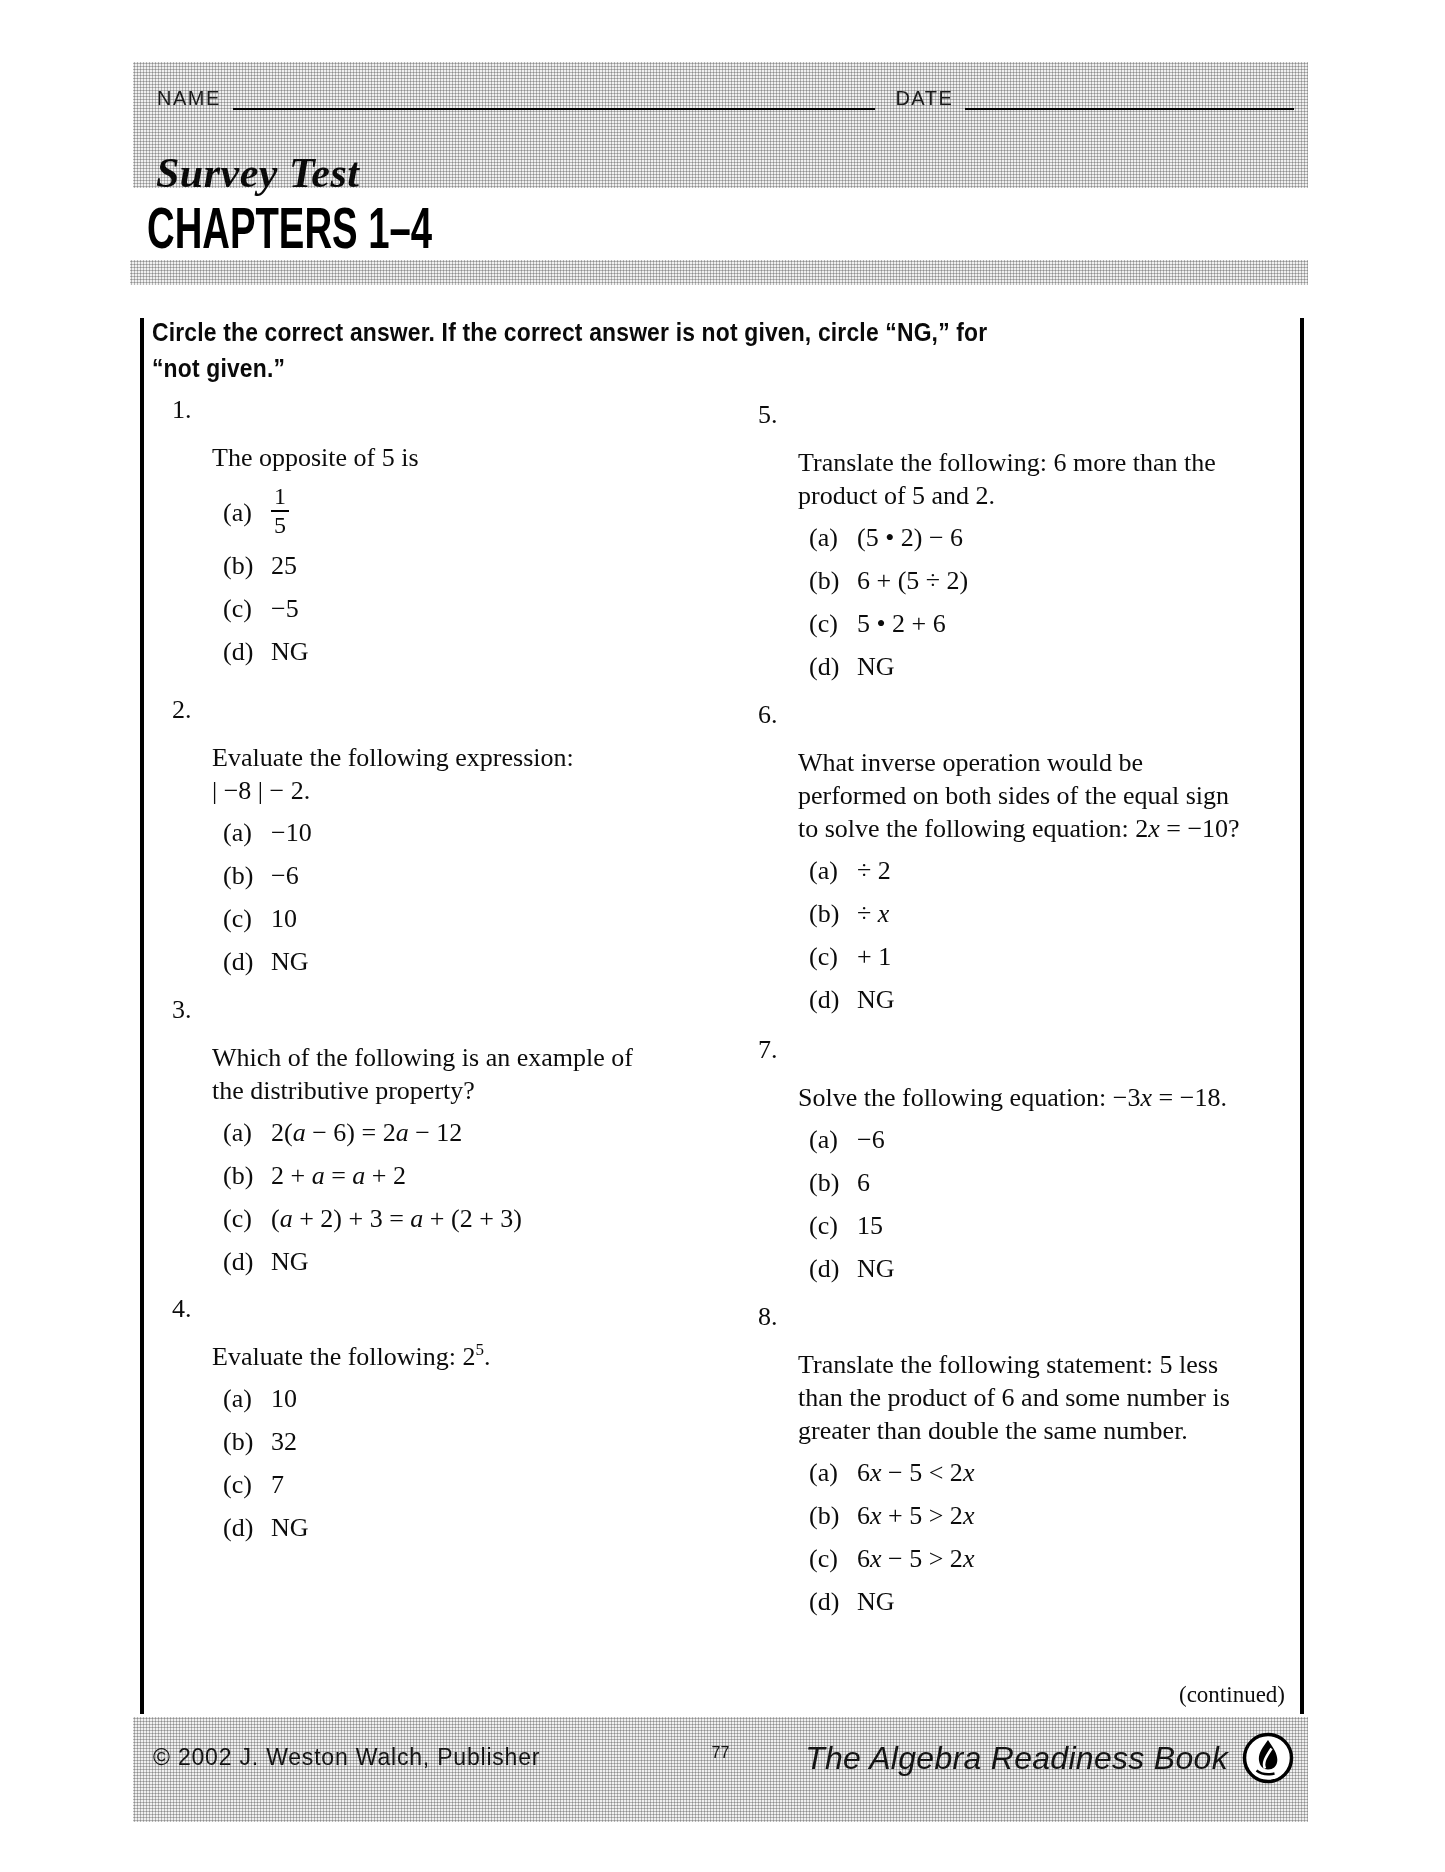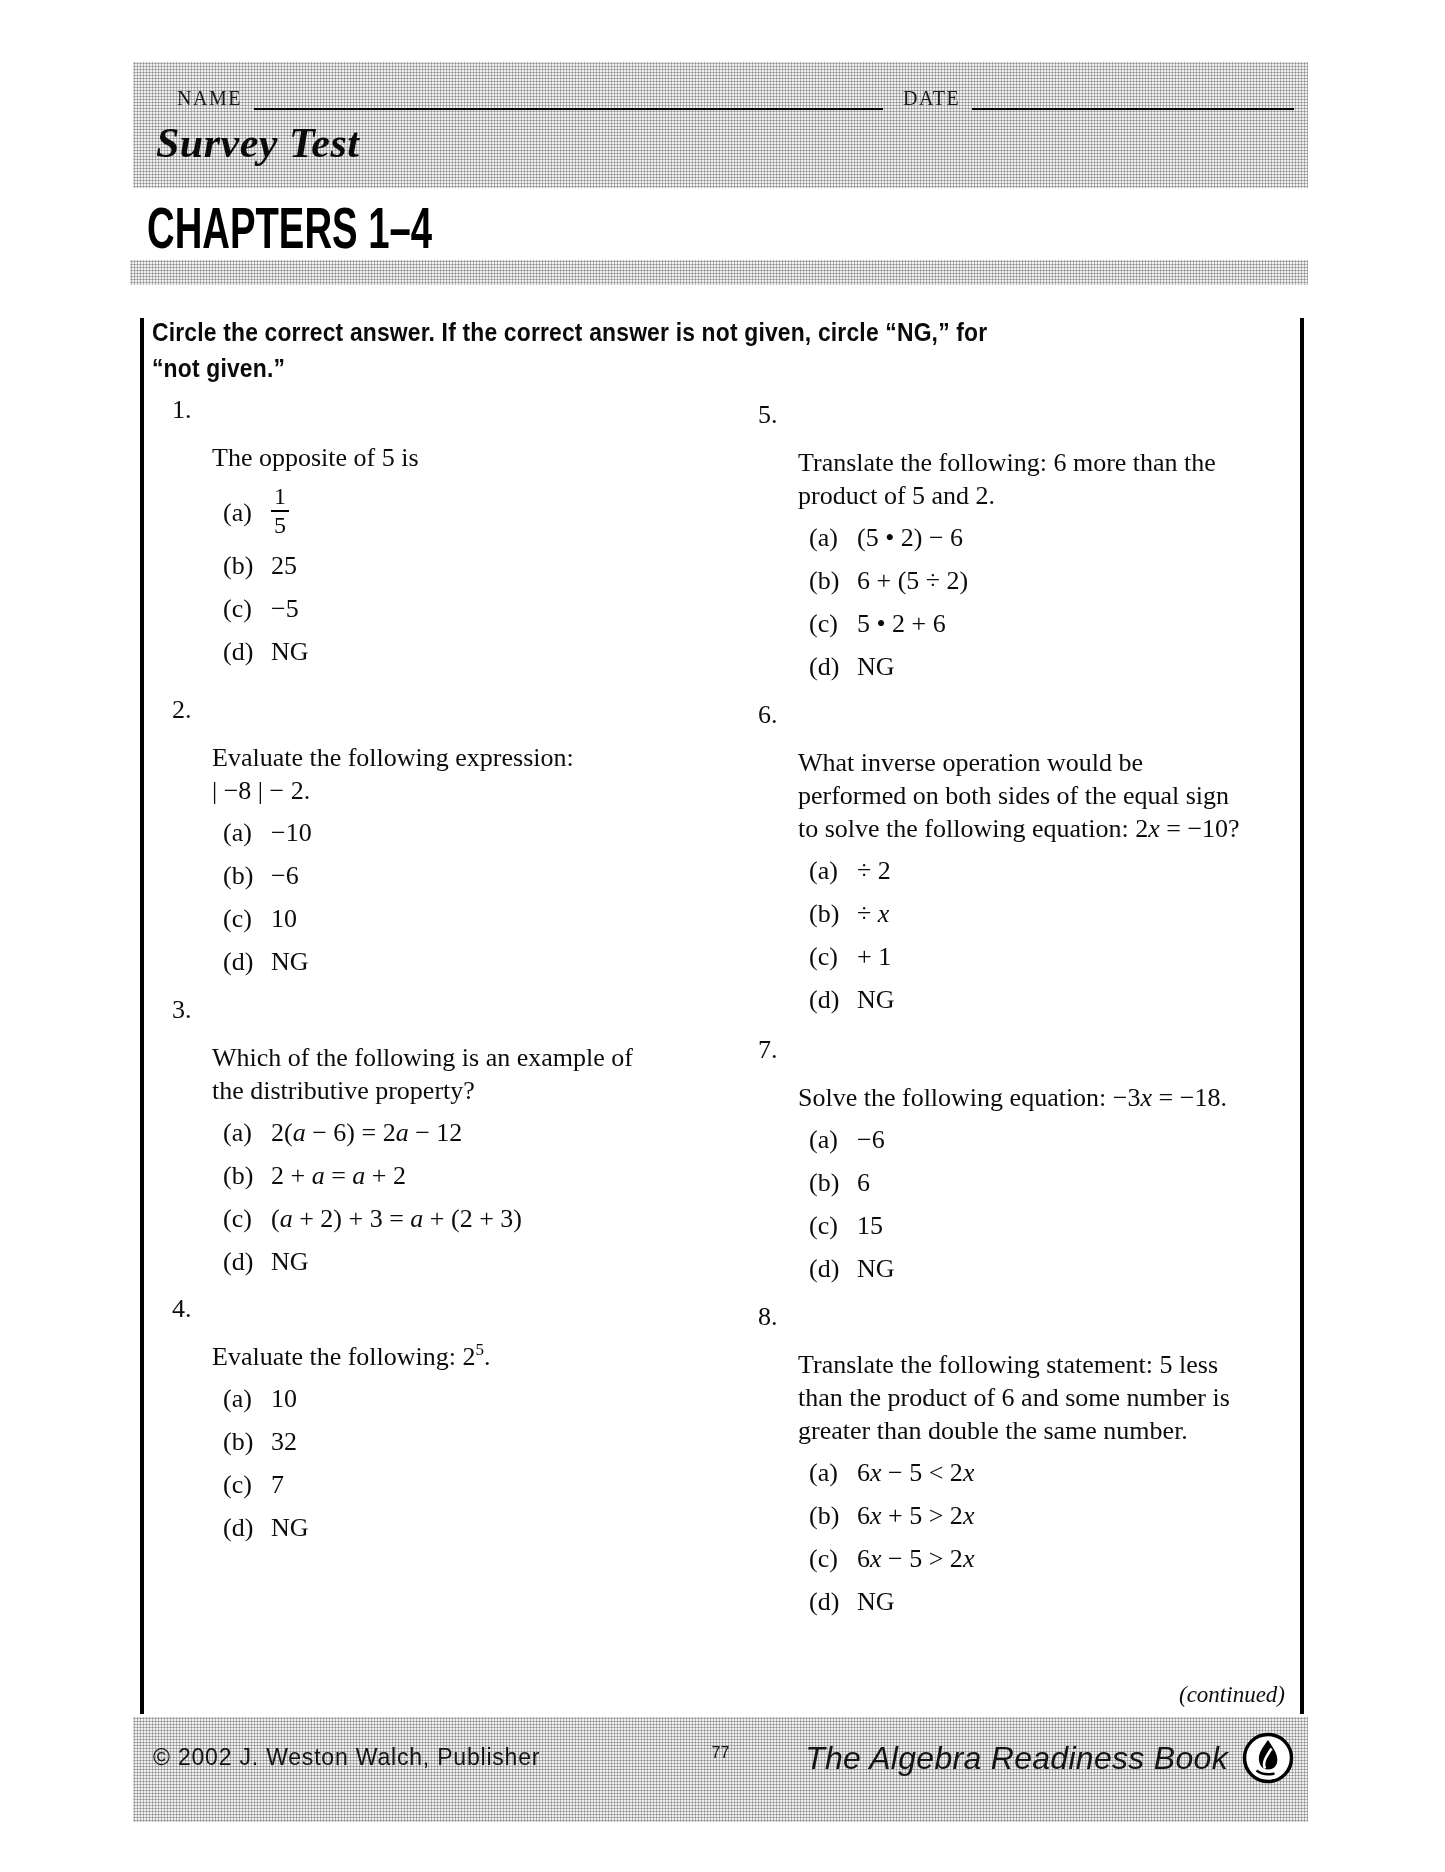--- a/index.html
+++ b/index.html
@@ -12,30 +12,30 @@
   .halftone{
     background-color:#f0f0f0;
     background-image:radial-gradient(circle,#8f8f8f 0.9px,rgba(0,0,0,0) 1.15px);
     background-size:3px 3px;
   }
   
   .band{position:absolute;left:133px;top:62px;width:1175px;height:126px;}
   .name-row{
     position:absolute;left:24px;top:22px;right:14px;
     display:flex;align-items:flex-end;
-    font-family:Liberation Serif, serif;font-size:20px;
-    letter-spacing:1.5px;color:#1a1a1a;padding-left:20px;
+    font-family:Liberation Sans, sans-serif;font-size:20px;
+    letter-spacing:1.5px;color:#1a1a1a;
   }
   .name-row .label{line-height:24px;}
   .blank{height:24px;border-bottom:2.5px solid #000;}
   .blank-name{width:645px;margin-left:12px;}
   .date-label{margin-left:20px;}
   .blank-date{width:330px;margin-left:12px;}
   .survey-title{
-    position:absolute;left:23px;top:57px;
+    position:absolute;left:23px;top:87px;
     font-family:"Liberation Serif",serif;font-style:italic;font-weight:bold;
     font-size:42px;letter-spacing:0.5px;color:#0a0a0a;white-space:nowrap;
   }
   
   .chapter-title{
     position:absolute;left:147px;top:194px;
     font-family:"Liberation Sans",sans-serif;font-weight:bold;font-size:58px;
     transform:scaleX(0.66);transform-origin:left top;white-space:nowrap;
     color:#000;
   }
@@ -69,21 +69,21 @@
   .q2{left:172px;top:693px;}
   .q3{left:172px;top:993px;}
   .q4{left:172px;top:1292px;}
   .q5{left:758px;top:398px;}
   .q6{left:758px;top:698px;}
   .q7{left:758px;top:1033px;}
   .q8{left:758px;top:1300px;}
   
   .continued{
     position:absolute;top:1682px;right:160px;
-    font-family:"Liberation Serif",serif;font-style:italic;font-size:23px;color:#0c0c0c;
+    font-family:"Liberation Serif",serif;font-size:23px;color:#0c0c0c;
   }
   .footer-bar{position:absolute;left:133px;top:1717px;width:1175px;height:105px;}
   .footer-copy{
     position:absolute;left:20px;top:27px;
     font-family:"Liberation Sans",sans-serif;font-size:23px;letter-spacing:0.8px;color:#141414;
   }
   .footer-page{
     position:absolute;left:0;right:0;top:27px;text-align:center;
     font-family:"Liberation Sans",sans-serif;font-size:16px;color:#141414;
   }

